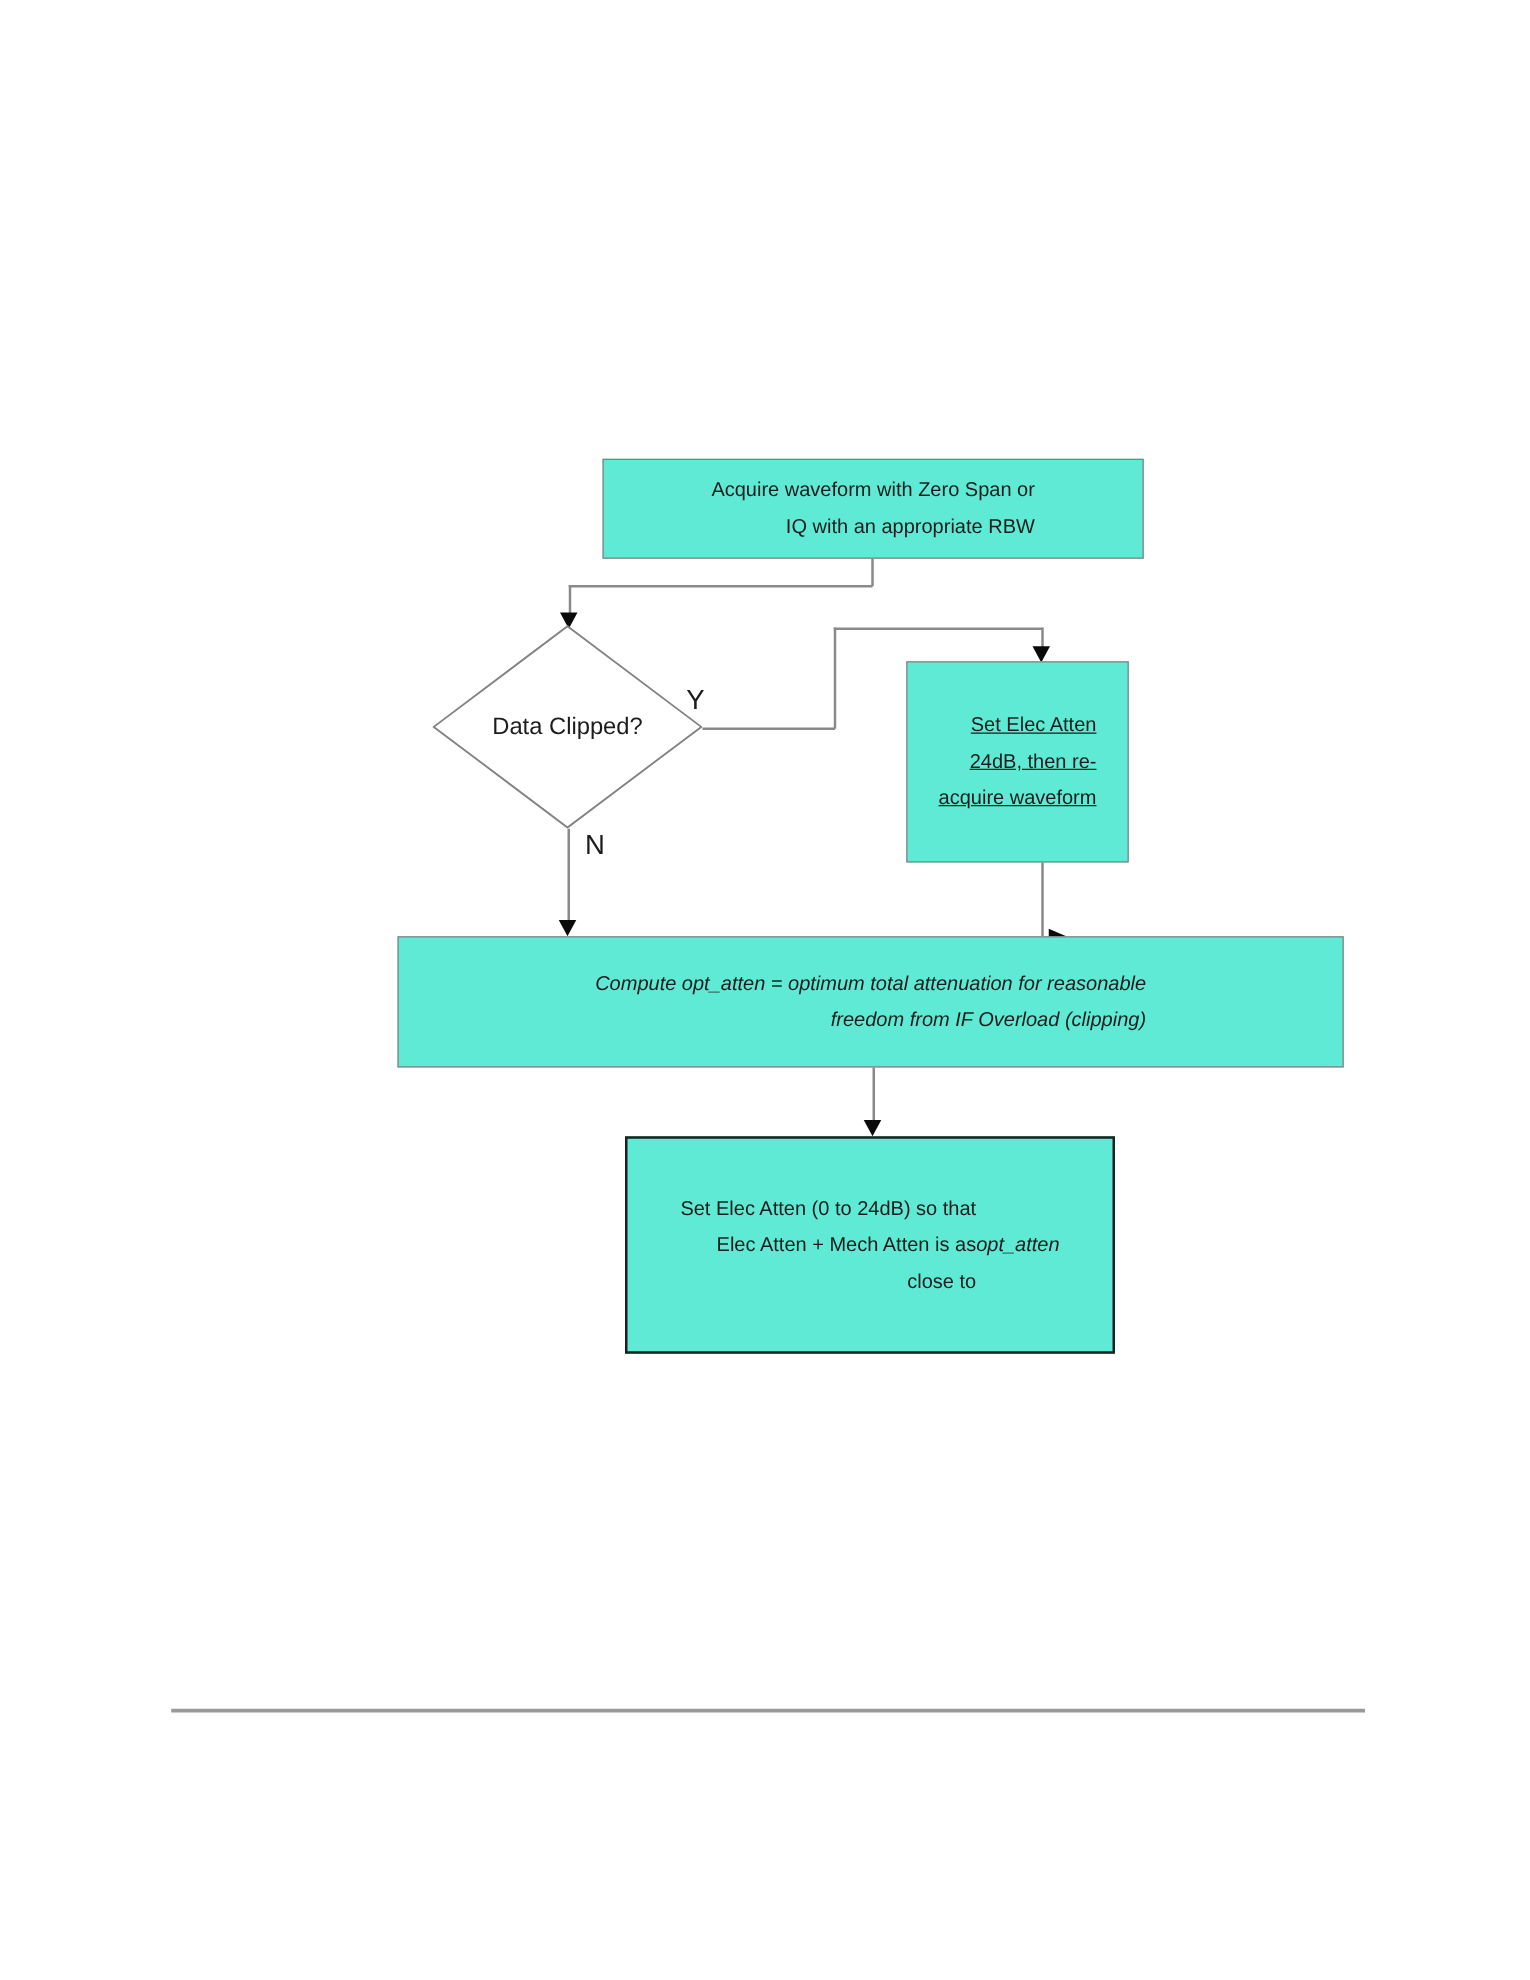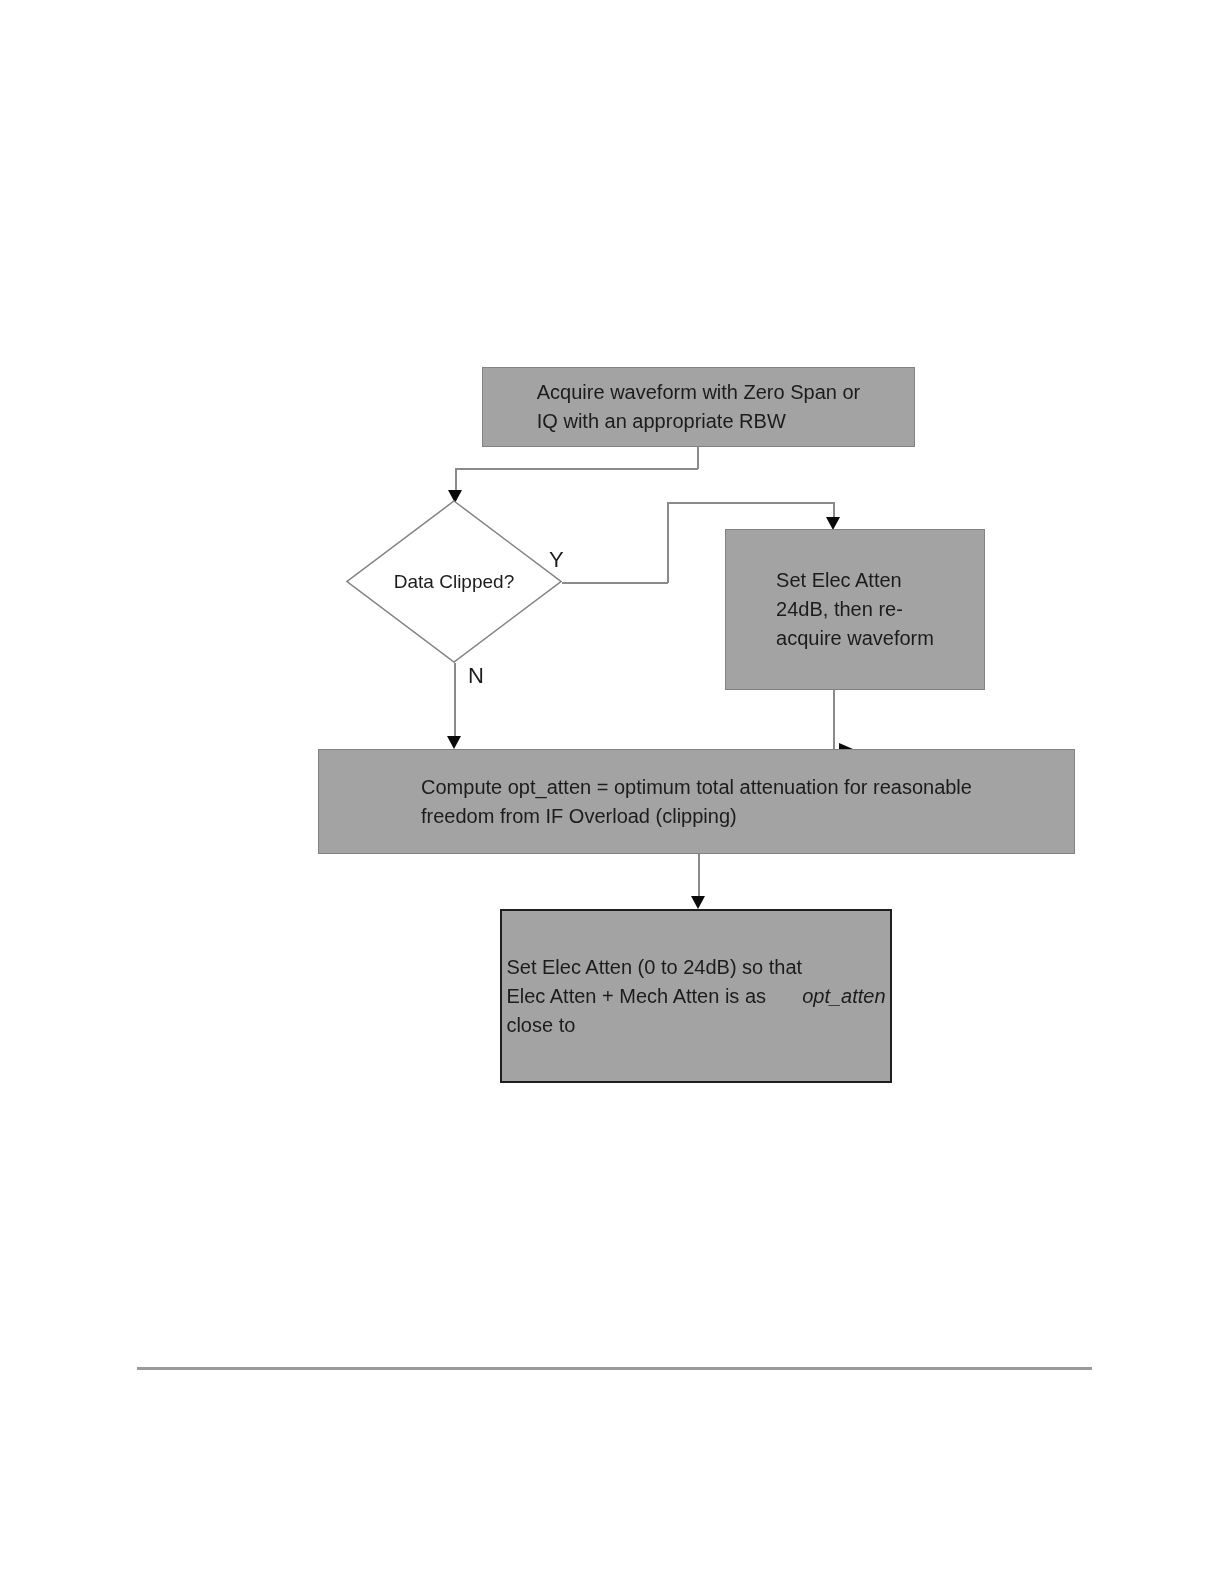--- a/index.html
+++ b/index.html
@@ -18,25 +18,25 @@
     font-family:"Liberation Sans", sans-serif;
     color:var(--text);
     position:relative;
   }
   .page{
     position:absolute;left:0;top:0;width:1224px;height:1584px;
     background:var(--bg);
   }
   .node{
     position:absolute;
-    background:#a3a3a3;
+    background:#5eead4;
     border:1.5px solid var(--box-border);
     display:flex;align-items:center;justify-content:center;
-    text-align:left;
-    font-size:20px;line-height:29px;
+    text-align:right;
+    font-size:16px;line-height:29px;
     white-space:pre-line;
   }
   .node.emphasis{
     border:2.5px solid var(--emphasis-border);
   }
   .line{
     position:absolute;background:var(--connector);
   }
   .line.h{height:1.5px;}
   .line.v{width:1.5px;}
@@ -62,22 +62,22 @@
     display:flex;align-items:center;justify-content:center;
     font-size:19px;line-height:29px;text-align:center;
   }
   .edge-label{
     position:absolute;
     font-size:22px;line-height:26px;
   }
   .italic{font-style:italic;}
   
   #node-acquire{left:482px;top:367px;width:433px;height:80px;}
-  #node-set24{left:725px;top:529px;width:260px;height:161px;}
-  #node-compute{left:318px;top:749px;width:757px;height:105px;}
+  #node-set24{left:725px;top:529px;width:178px;height:161px;text-decoration:underline;}
+  #node-compute{left:318px;top:749px;width:757px;height:105px;font-style:italic;}
   #node-setrange{left:500px;top:909px;width:392px;height:174px;}
   
   #c1-v1{left:697px;top:447px;height:22px;}
   #c1-h1{left:455px;top:468px;width:243px;}
   #c1-v2{left:455px;top:468px;height:24px;}
   #a1{left:448px;top:490px;}
   #cy-h1{left:562px;top:582px;width:106px;}
   #cy-v1{left:667px;top:502px;height:81px;}
   #cy-h2{left:667px;top:502px;width:167px;}
   #cy-v2{left:833px;top:502px;height:16px;}

